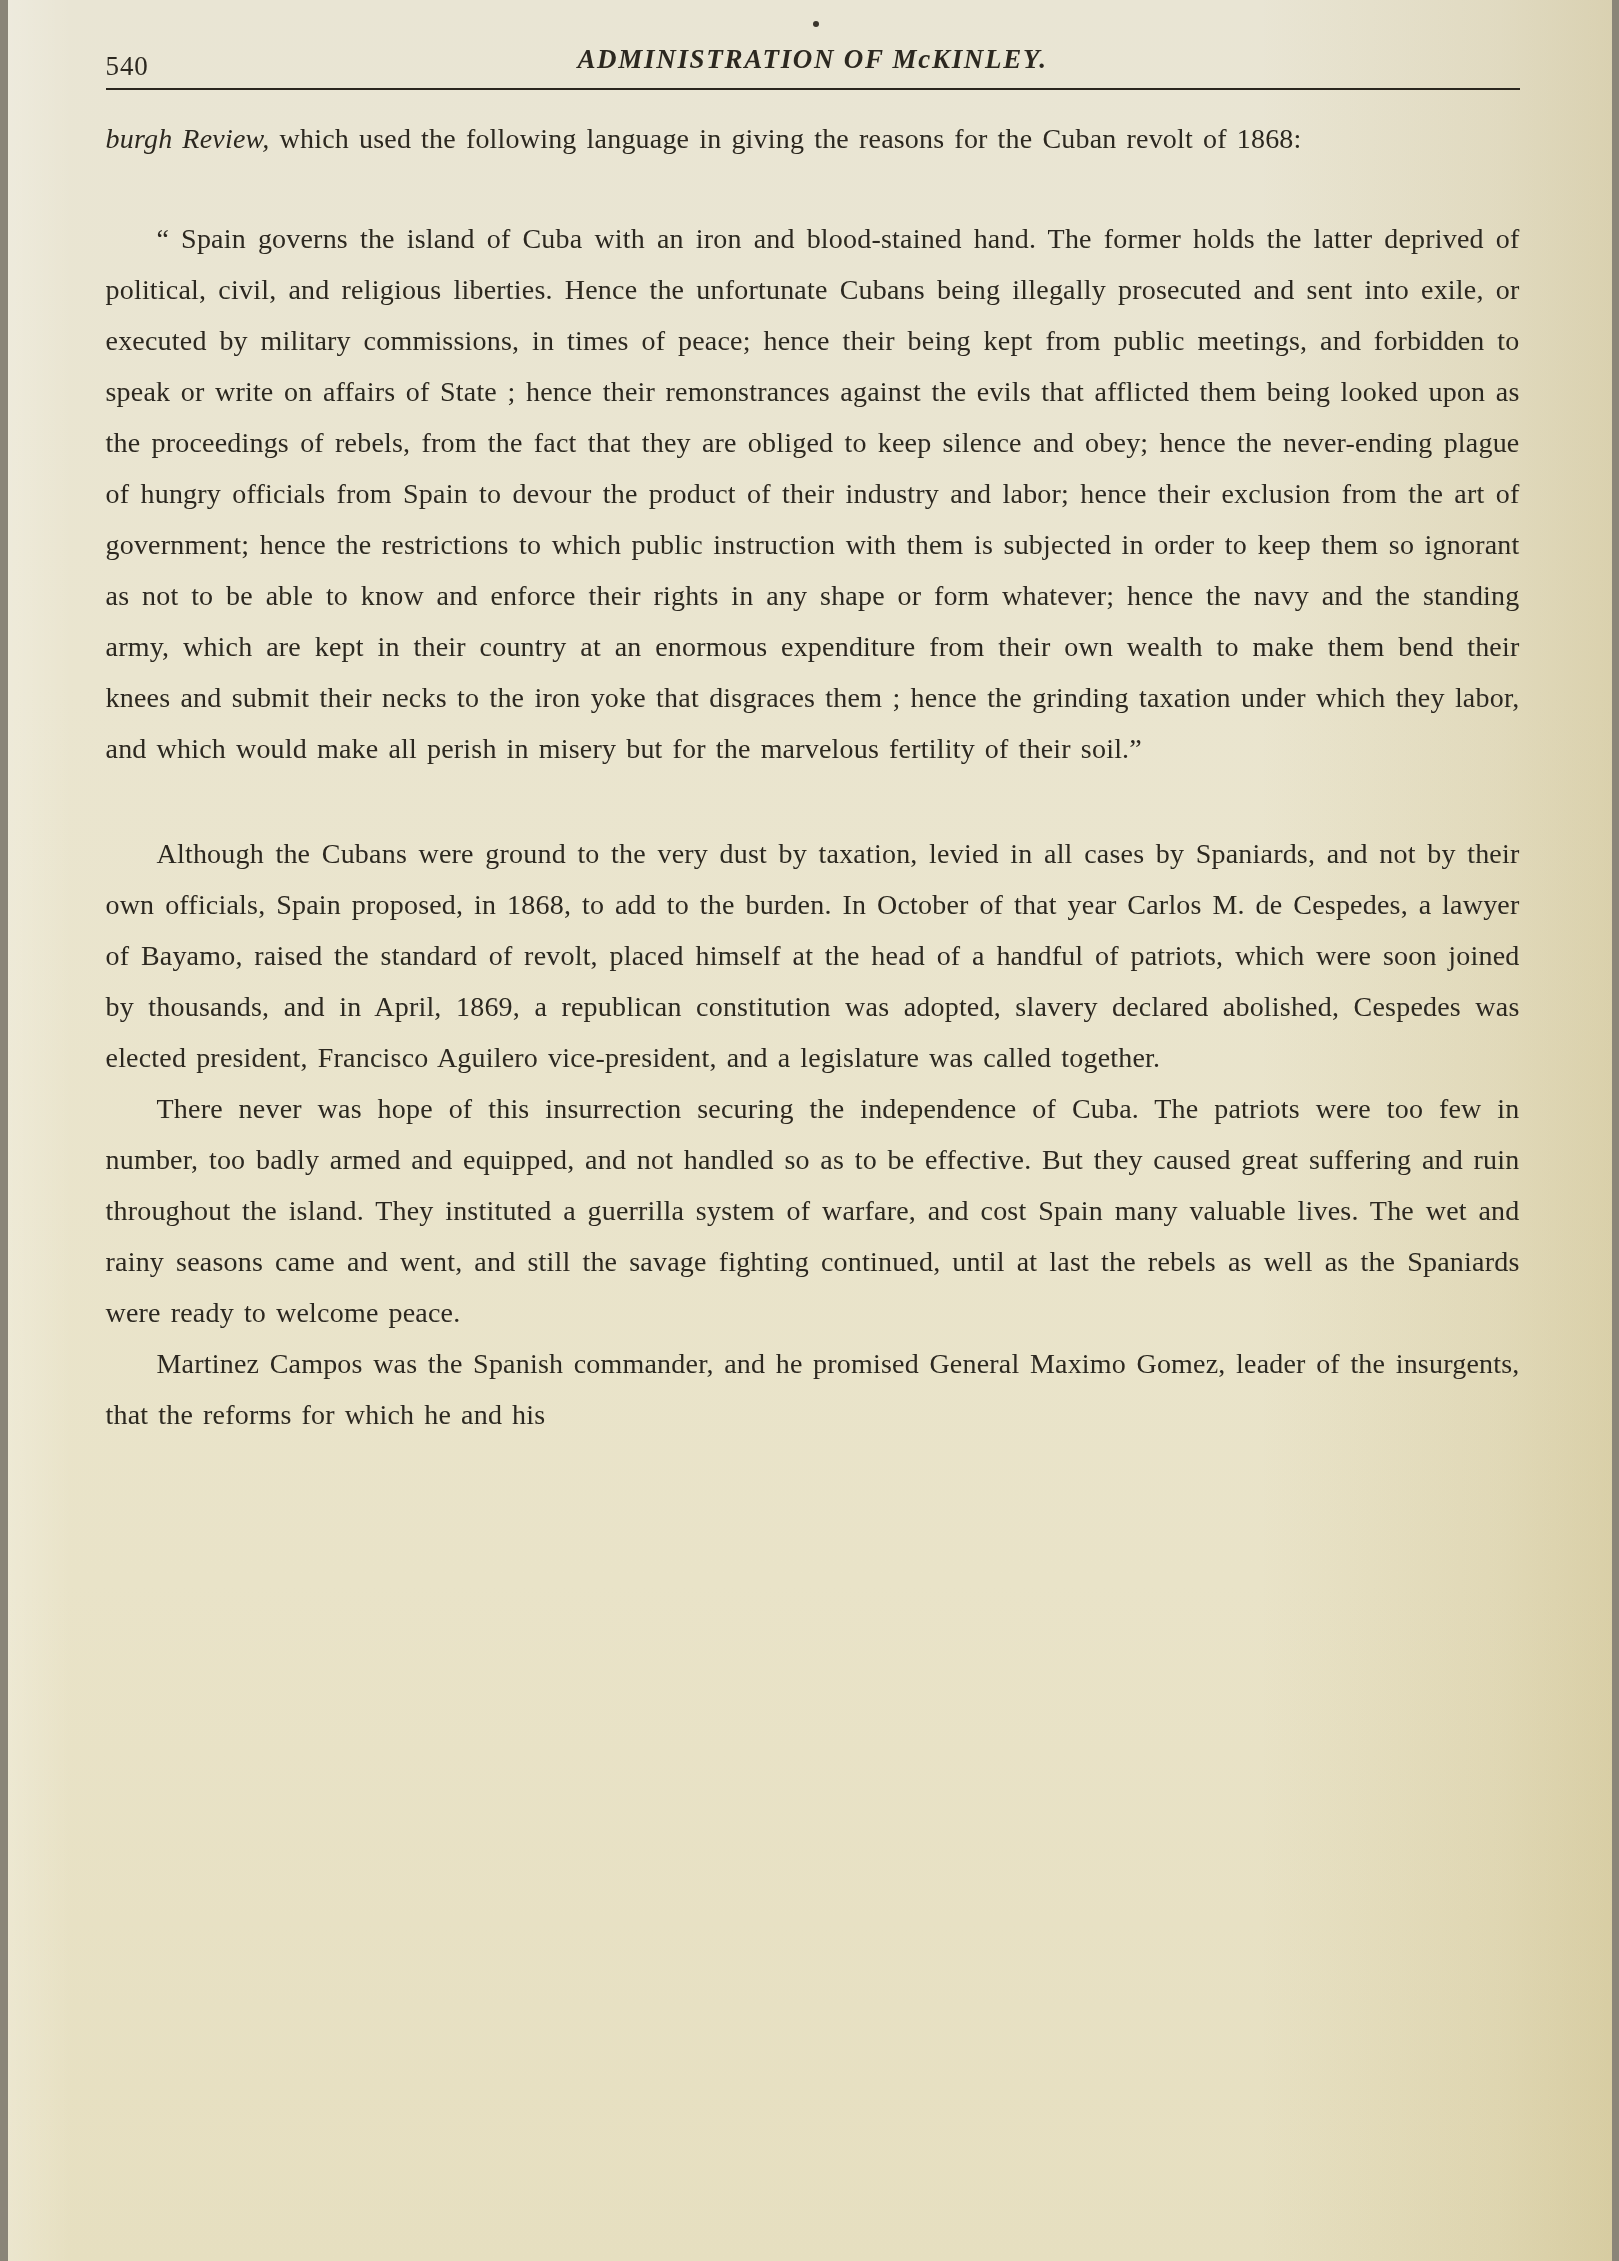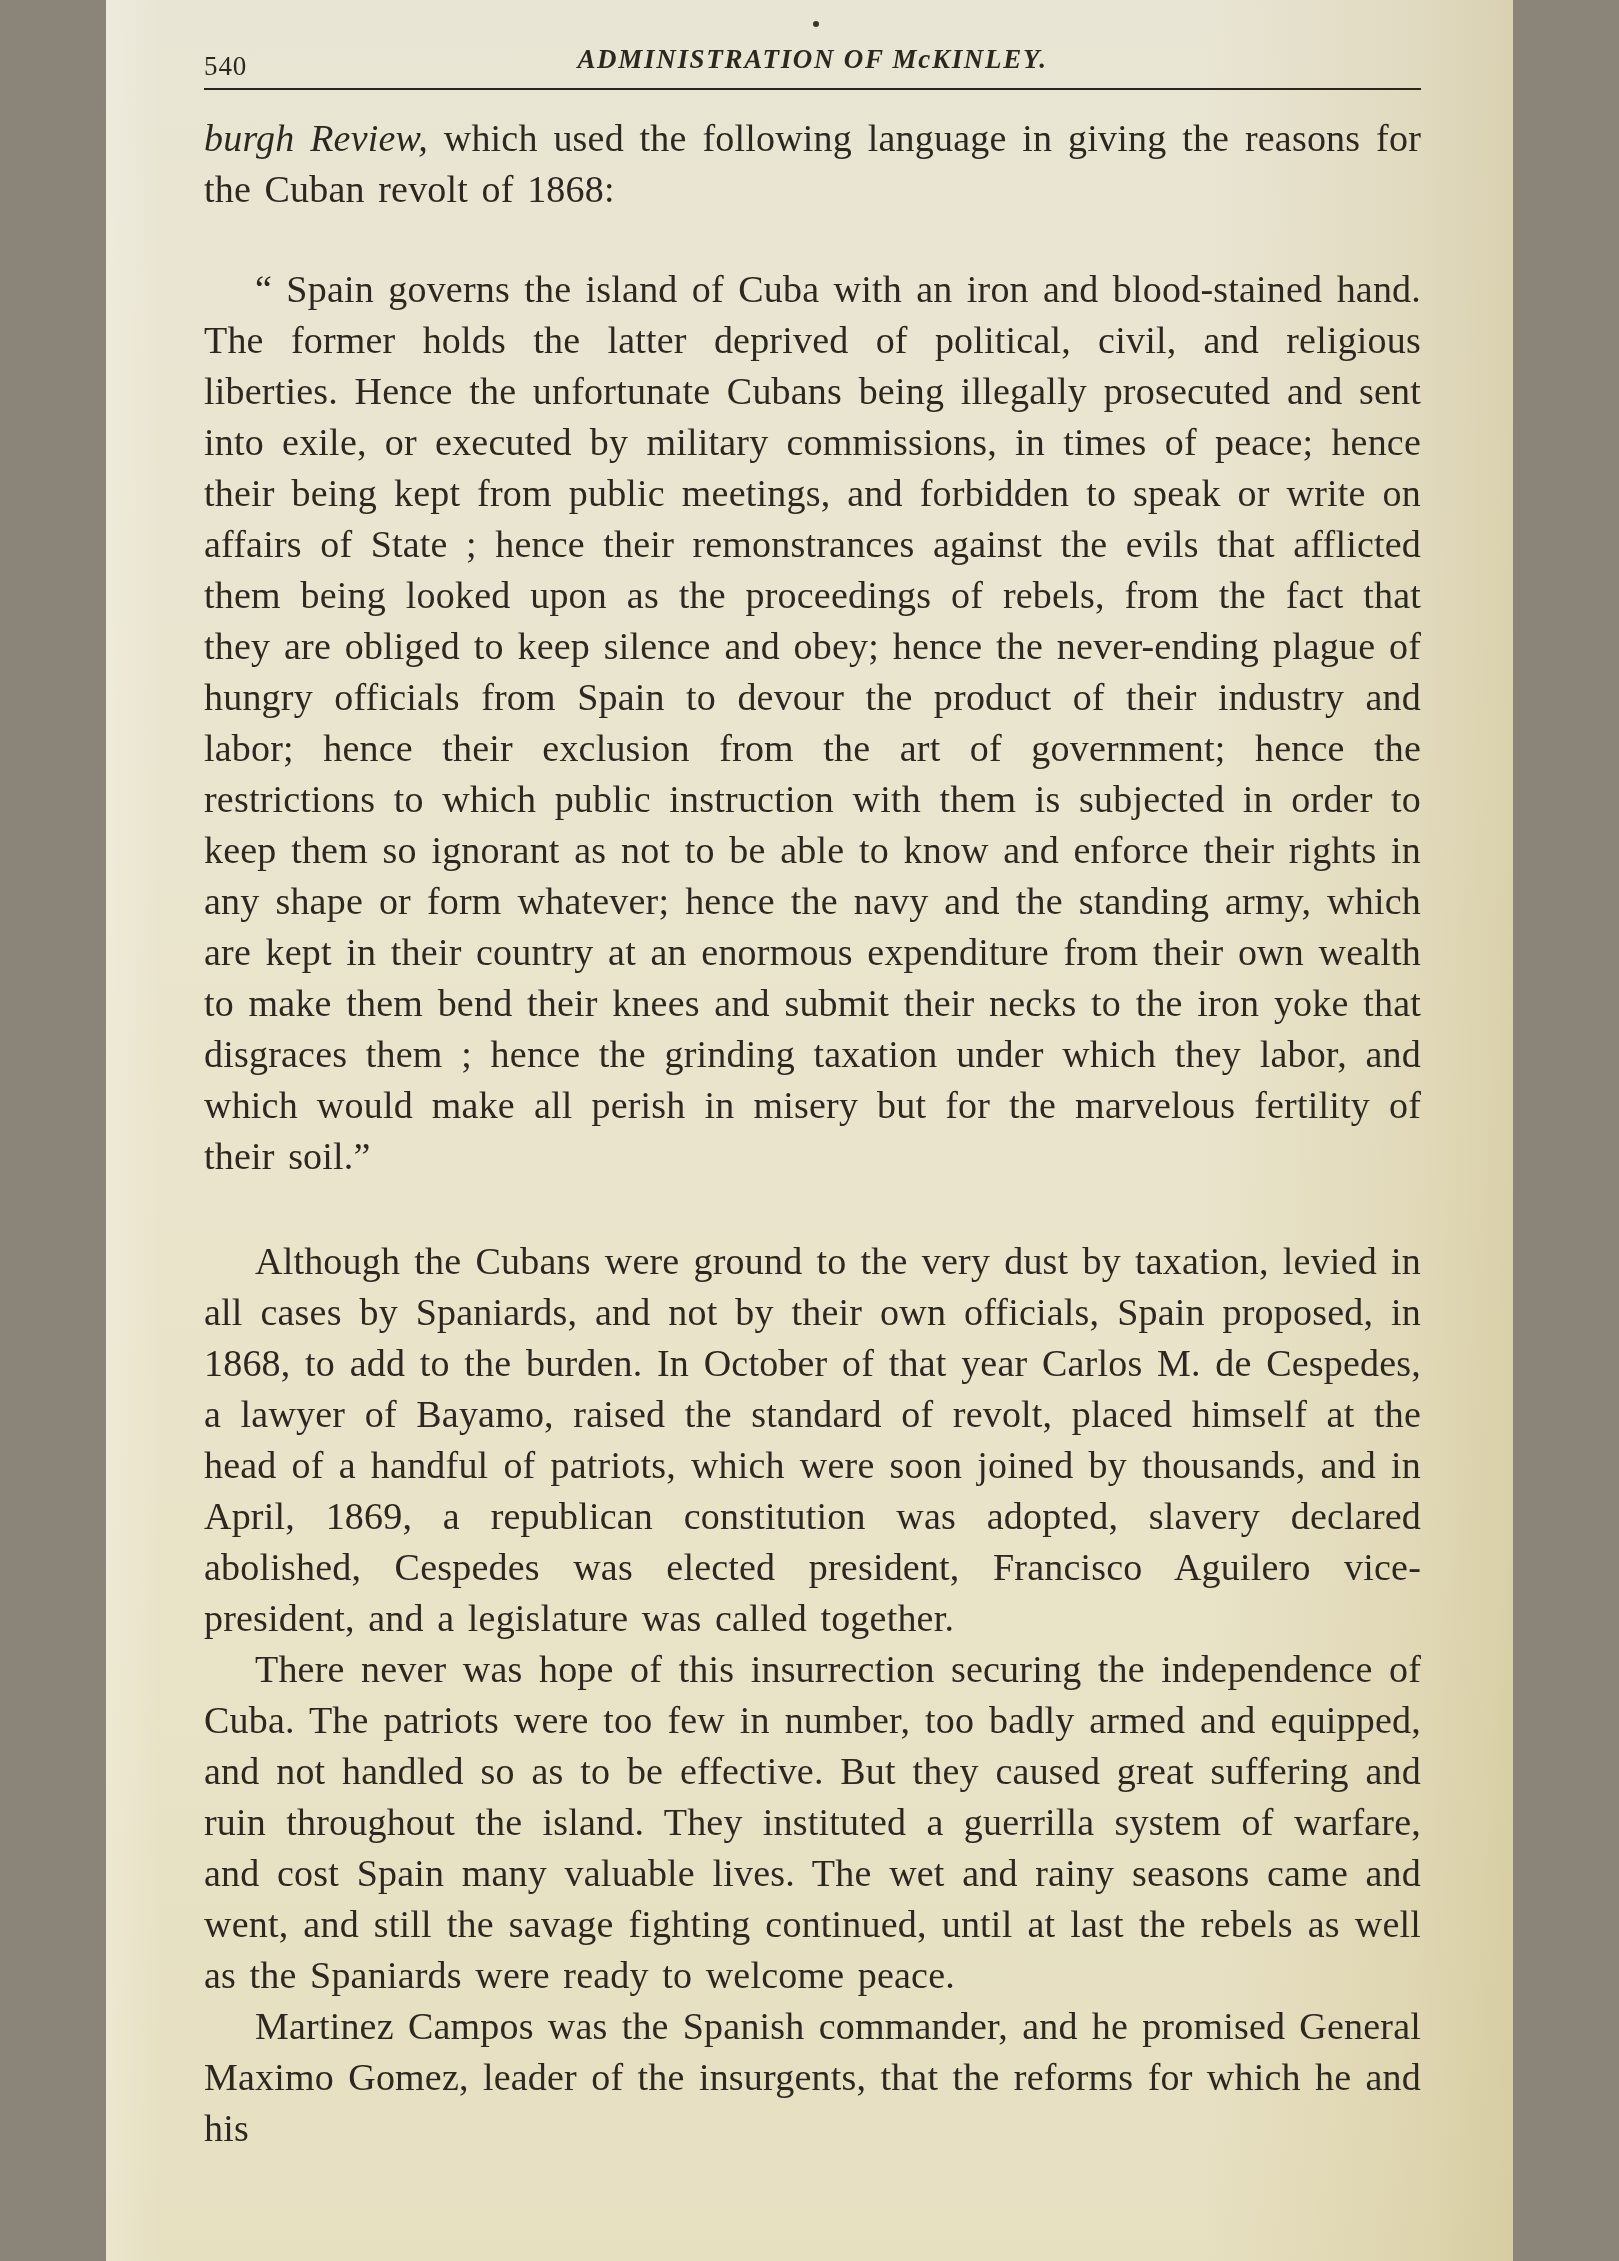--- a/index.html
+++ b/index.html
@@ -1,18 +1,18 @@
 <!DOCTYPE html>
 <html style="font-size:14px"><head>
 <meta charset="utf-8">
 <style>
   html, body { margin: 0; padding: 0; background: #8a8578; }
   .page {
     position: relative;
-    width: 1407px;
+    width: 1604px;
     height: 2261px;
     margin: 0 auto;
     box-sizing: border-box;
     overflow: hidden;
     color: #2c2820;
     font-family: "Liberation Serif", "DejaVu Serif", serif;
     background:
       linear-gradient(90deg, rgba(255,255,255,0.22) 0%, rgba(255,255,255,0) 4%),
       linear-gradient(90deg, rgba(140,115,25,0) 78%, rgba(150,122,25,0.10) 93%, rgba(146,118,20,0.18) 100%),
       linear-gradient(180deg, #e9e5d4 0%, #eae5cf 30%, #e9e3c8 70%, #e6dfc0 100%);
@@ -52,21 +52,21 @@
     border-radius: 50%;
     background: #3a352c;
   }
   .header-rule {
     border: none;
     border-top: 2.6px solid #2a261e;
     margin: 1.7px 0 0 0;
   }
   .body-text {
     margin-top: 23px;
-    font-size: 38px;
+    font-size: 28px;
     line-height: 51px;
     text-align: justify;
     word-spacing: 0.10em;
     letter-spacing: 0.2px;
   }
   .body-text p { margin: 0; }
   p.opening { margin-bottom: 49px; }
   p.quote { margin-bottom: 54px; text-indent: 51px; }
   p.indent { text-indent: 51px; }
   .italic { font-style: italic; }

